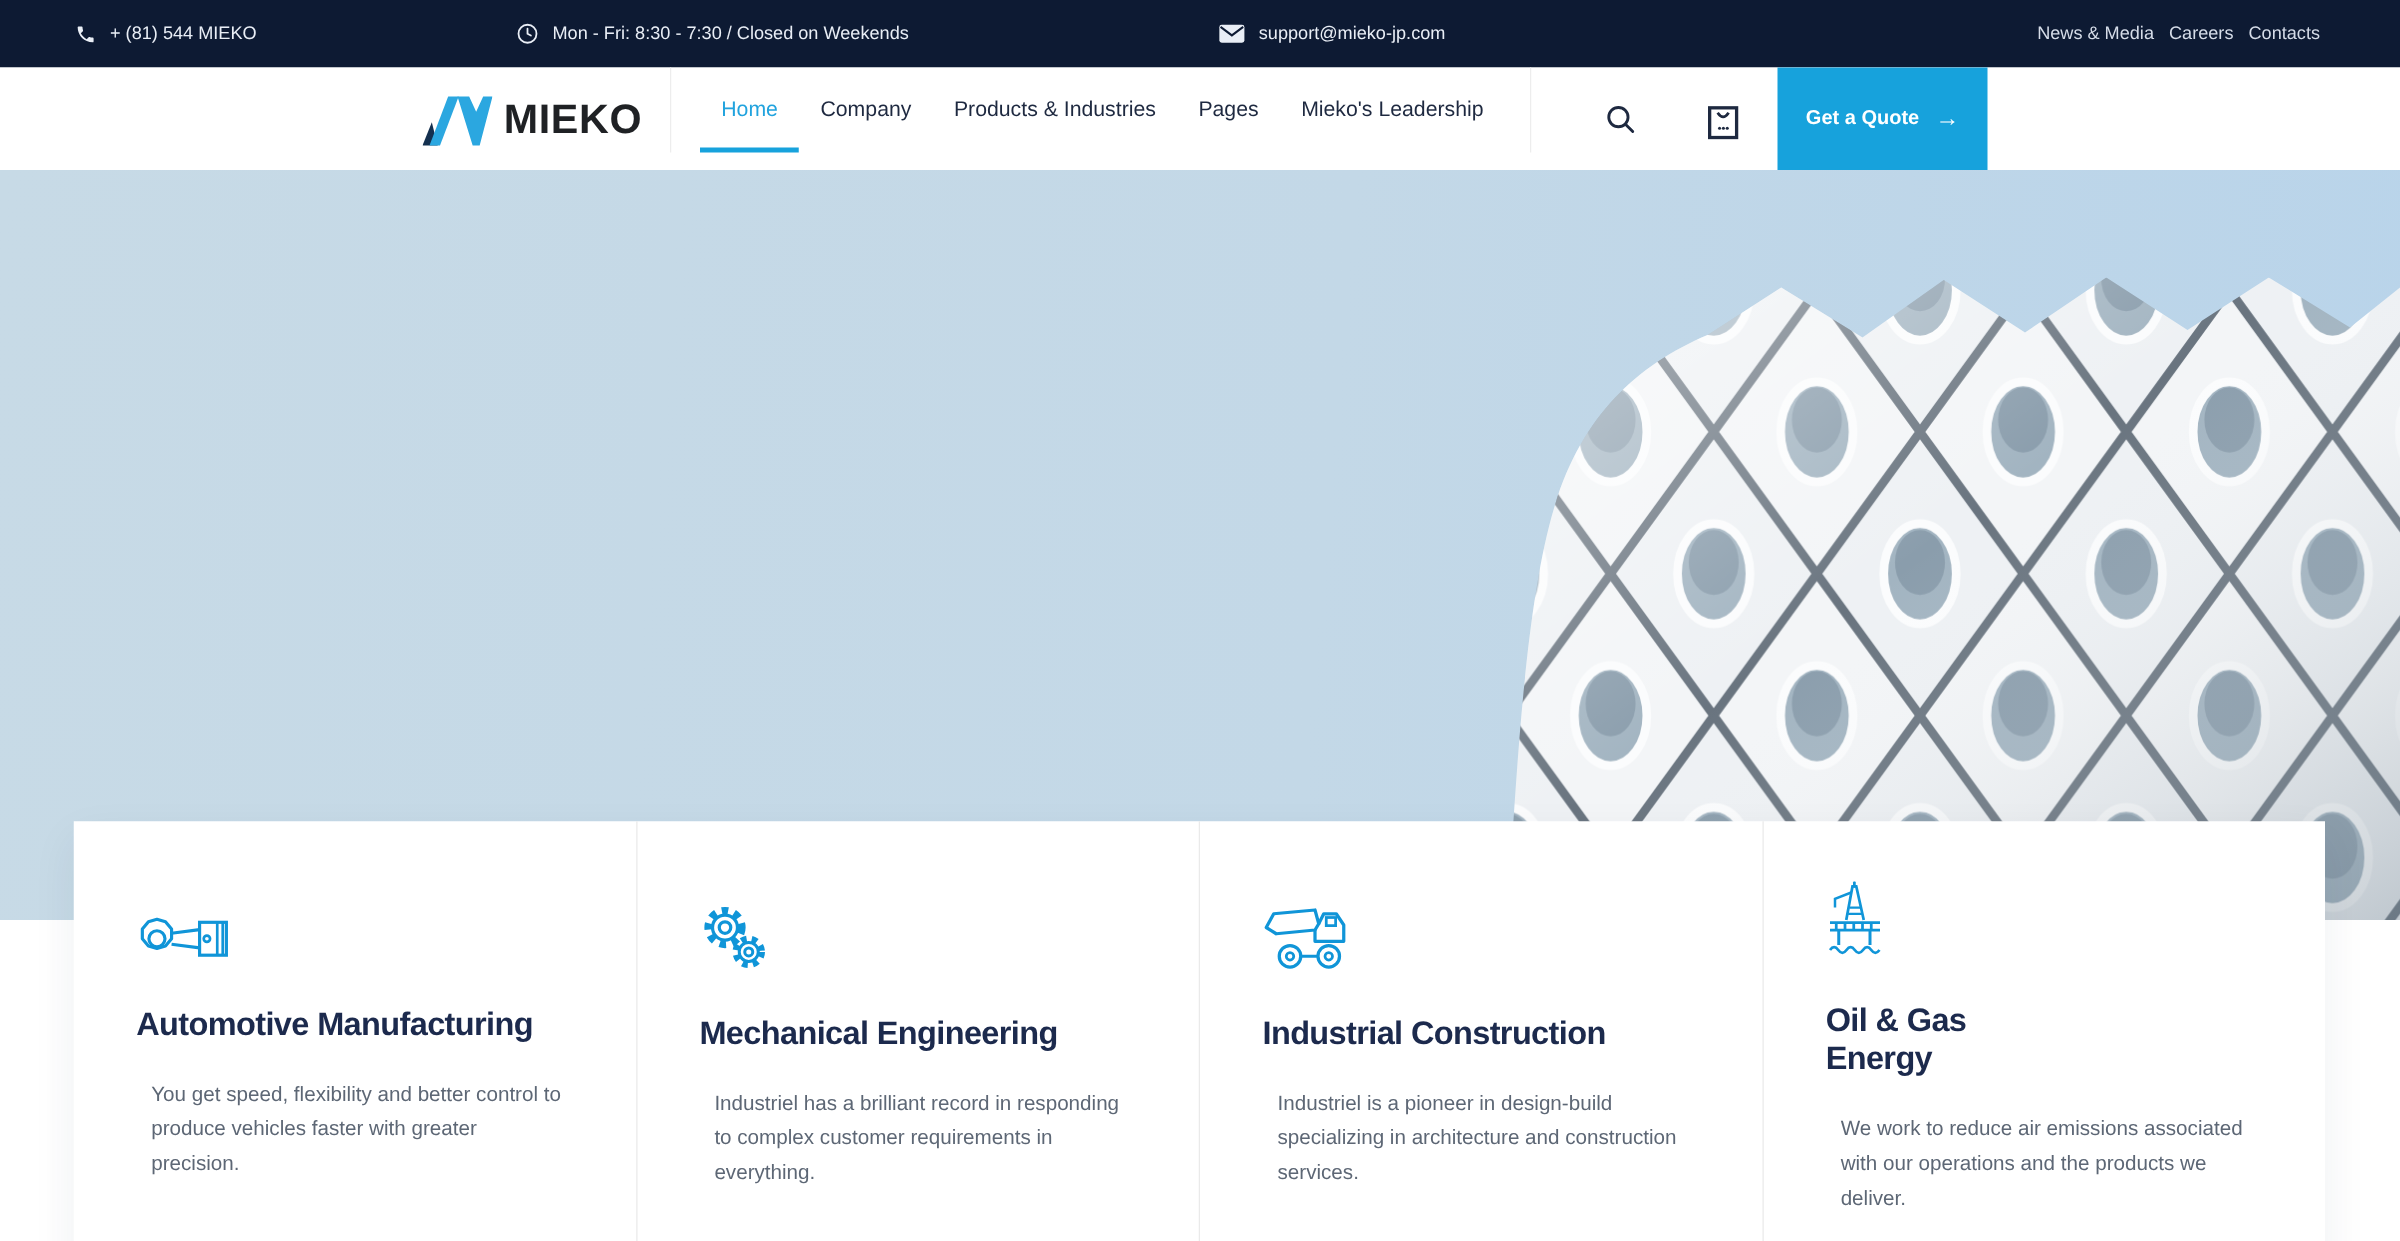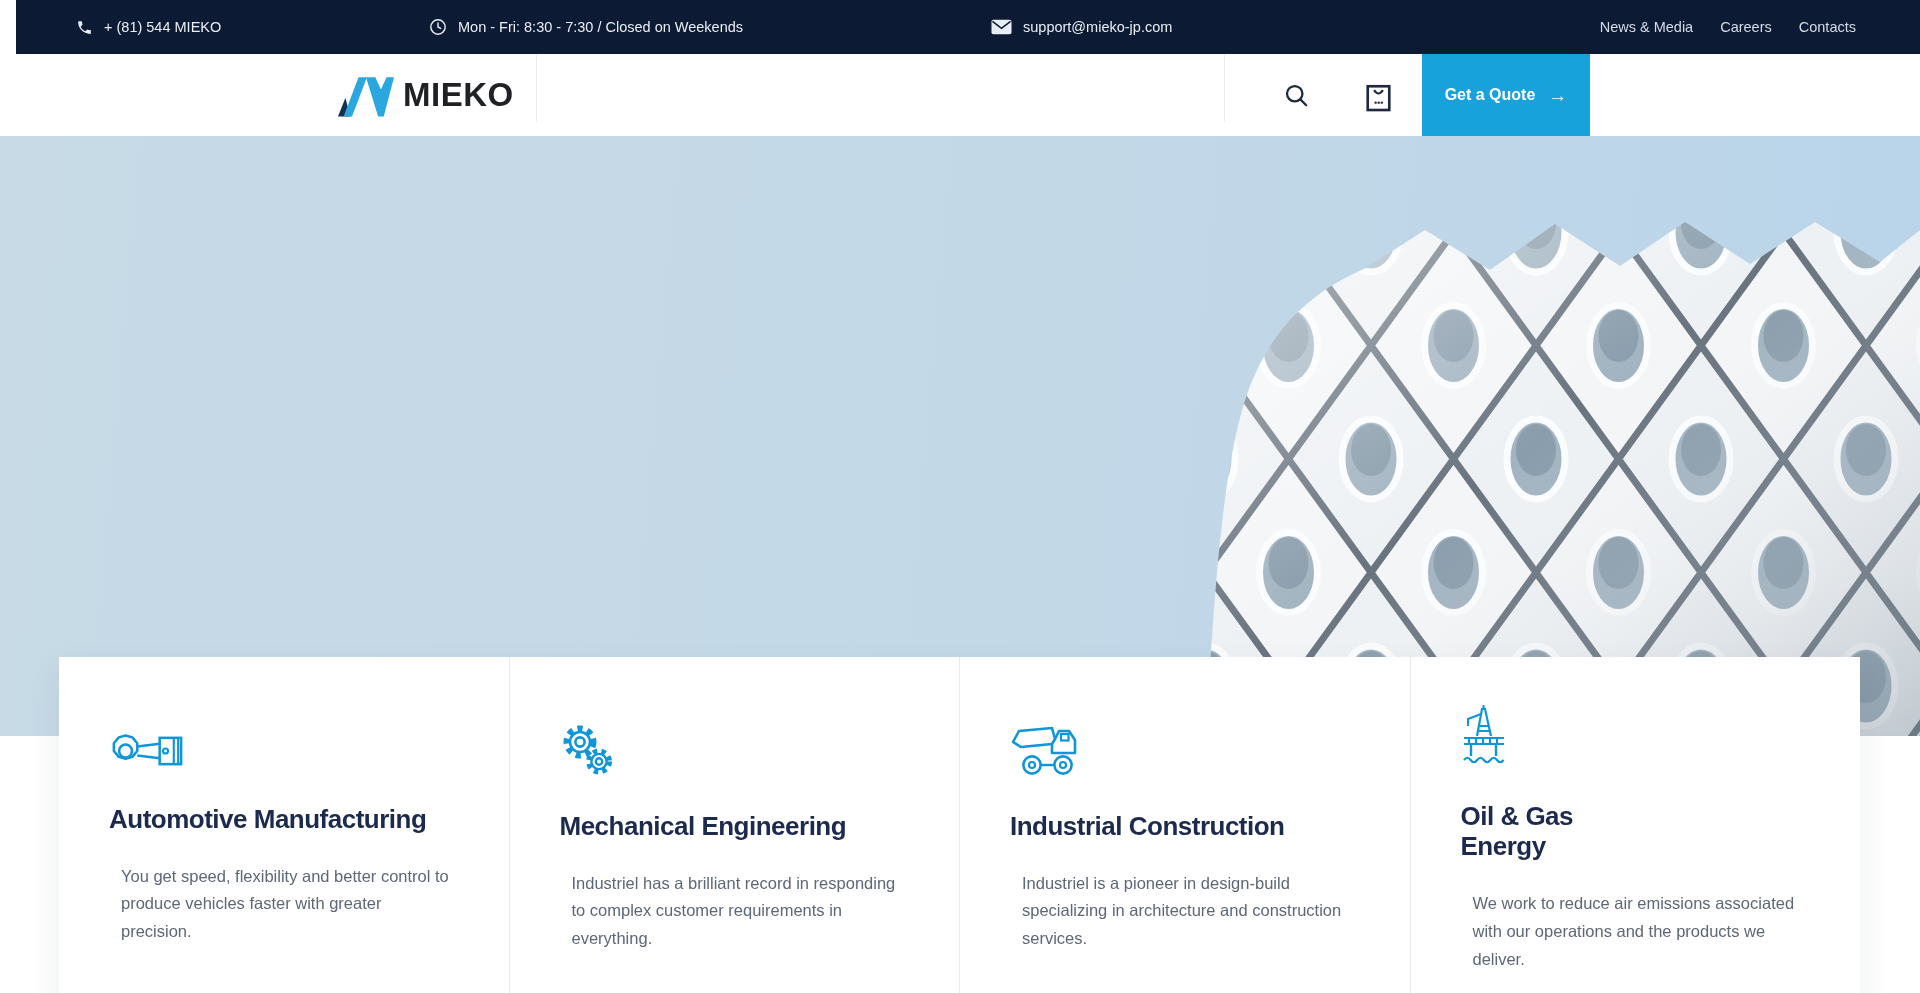--- a/index.html
+++ b/index.html
@@ -1,26 +1,26 @@
 <!DOCTYPE html>
 <html><head>
 <meta charset="utf-8">
 <style>
   html,body{margin:0;padding:0;background:#e8e8e8;}
   .page{position:relative;width:1920px;height:993px;overflow:hidden;background:#fff;
         font-family:"Liberation Sans",sans-serif;margin:0 auto;}
 
   
-  .topbar{position:absolute;top:0;left:16px;right:0;height:54px;background:#0d1a33;}
+  .topbar{position:absolute;top:0;left:0;right:0;height:54px;background:#0d1a33;}
   .tb-item{position:absolute;top:0;height:54px;display:flex;align-items:center;gap:11px;
            color:#e9eef6;font-size:14.5px;}
   .tb-phone{left:60px;}
   .tb-hours{left:413px;justify-content:flex-end;}
   .tb-email{left:975px;}
-  .tb-links{position:absolute;top:0;right:64px;height:54px;display:flex;align-items:center;gap:27px;}
+  .tb-links{position:absolute;top:0;right:64px;height:54px;display:flex;align-items:center;gap:12px;}
   .tb-link{color:#d5dce8;font-size:14.5px;text-decoration:none;cursor:pointer;}
 
   
   .header{position:absolute;top:54px;left:0;right:0;height:68px;background:#fff;}
   .brand{position:absolute;left:338px;top:0;height:82px;display:flex;align-items:center;gap:9px;cursor:pointer;}
   .brand-text{font-size:33px;font-weight:800;color:#1f2124;letter-spacing:.5px;}
   .vdiv{position:absolute;top:0;bottom:0;width:1px;background:#ededed;}
   .mainnav{position:absolute;left:560px;top:0;bottom:0;display:flex;}
   .nav-item{position:relative;display:flex;align-items:center;padding:0 17px;font-size:17px;
             font-weight:500;color:#1e2940;text-decoration:none;cursor:pointer;}
@@ -101,20 +101,27 @@
           <polygon points="0,46 8,26 13,46" fill="#14304f"></polygon>
           <polygon points="6,46 22,4 31,4 15,46" fill="#2ba7e0"></polygon>
           <polygon points="30,4 40,4 46,17 52,4 60,4 49,46 43,46" fill="#2ba7e0"></polygon>
         </svg>
       </span>
       <span class="brand-text">MIEKO</span>
     </a>
 
     <div class="vdiv" style="left:536px;"></div>
 
+    <nav class="mainnav">
+      <a class="nav-item active">Home</a>
+      <a class="nav-item">Company</a>
+      <a class="nav-item">Products &amp; Industries</a>
+      <a class="nav-item">Pages</a>
+      <a class="nav-item">Mieko's Leadership</a>
+    </nav>
 
     <div class="vdiv" style="left:1224px;"></div>
 
     <button class="icon-btn search-btn">
       <span>
         <svg class="ic" width="25" height="25" viewBox="0 0 24 24">
           <circle cx="10.3" cy="10.3" r="7.4" fill="none" stroke="#1e2940" stroke-width="2.2"></circle>
           <path d="M15.7 15.7 21.3 21.3" stroke="#1e2940" stroke-width="2.2" stroke-linecap="round"></path>
         </svg>
       </span>

